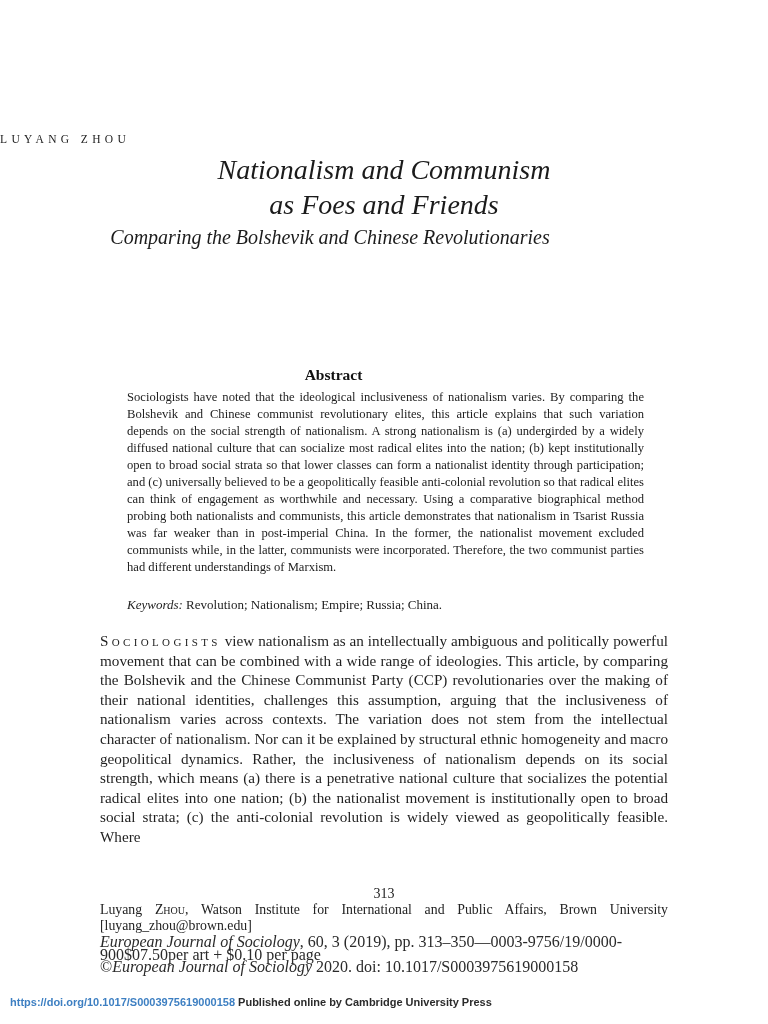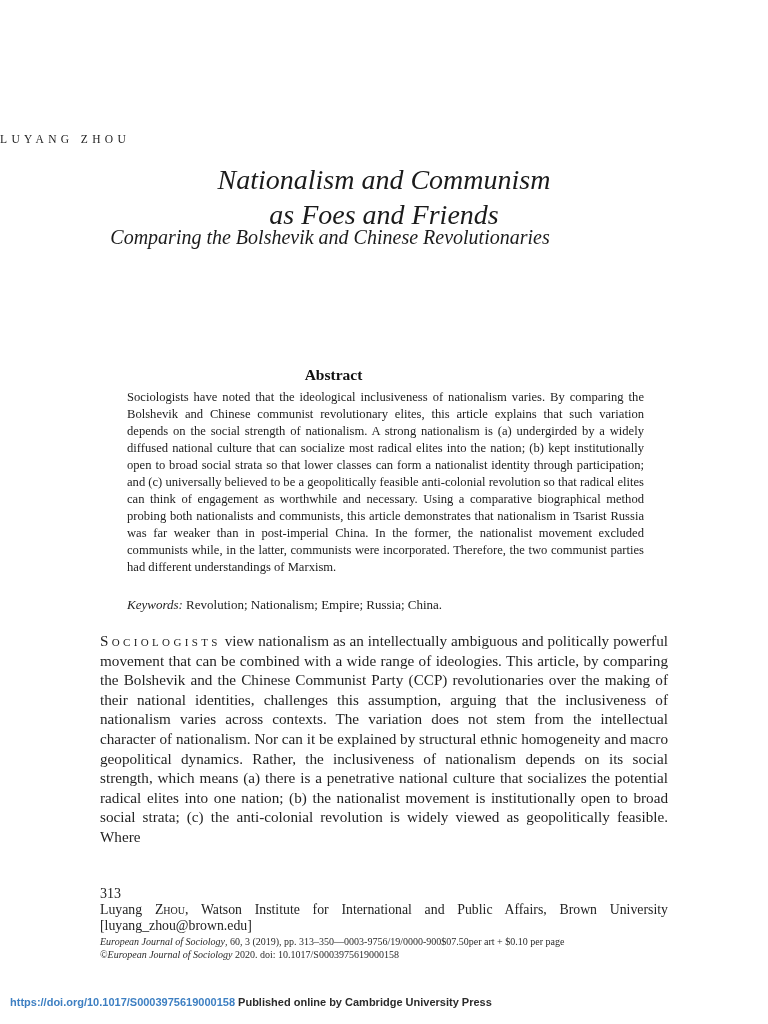--- a/index.html
+++ b/index.html
@@ -20,21 +20,20 @@
     letter-spacing: 0.38em;
     color: #222;
   }
   .title-block {
     top: 152px; left: 0; width: 768px;
     text-align: center;
     font-style: italic;
     font-size: 28px;
     line-height: 35px;
     color: #1b1b1b;
-    margin-top: 10px;
   }
   .subtitle {
     top: 226px; left: 0; width: 660px;
     text-align: center;
     font-style: italic;
     font-size: 20px;
     color: #1b1b1b;
   }
   .abstract-heading {
     top: 366px; left: 0; width: 667px;
@@ -62,35 +61,35 @@
     line-height: 19.6px;
     text-align: justify;
     color: #1f1f1f;
   }
   .lead-smallcaps {
     font-variant: small-caps;
     letter-spacing: 0.22em;
   }
   .page-number {
     top: 886px; left: 100px; width: 568px;
-    text-align: left;
+    text-align: center;
     font-size: 14px;
     color: #222;
   }
   .affiliation {
     top: 902px; left: 100px; width: 568px;
     font-size: 13.8px;
     line-height: 15.8px;
     text-align: justify;
     color: #222;
   }
   .smallcaps { font-variant: small-caps; }
   .journal-meta {
     top: 936px; left: 100px; width: 568px;
-    font-size: 10px;
+    font-size: 16px;
     line-height: 12.6px;
     color: #2a2a2a;
   }
   .ital { font-style: italic; }
   .bottom-bar {
     top: 996px; left: 10px; width: 748px;
     font-family: "Liberation Sans", sans-serif;
     font-size: 11px;
     font-weight: 600;
     color: #2b2b2b;

